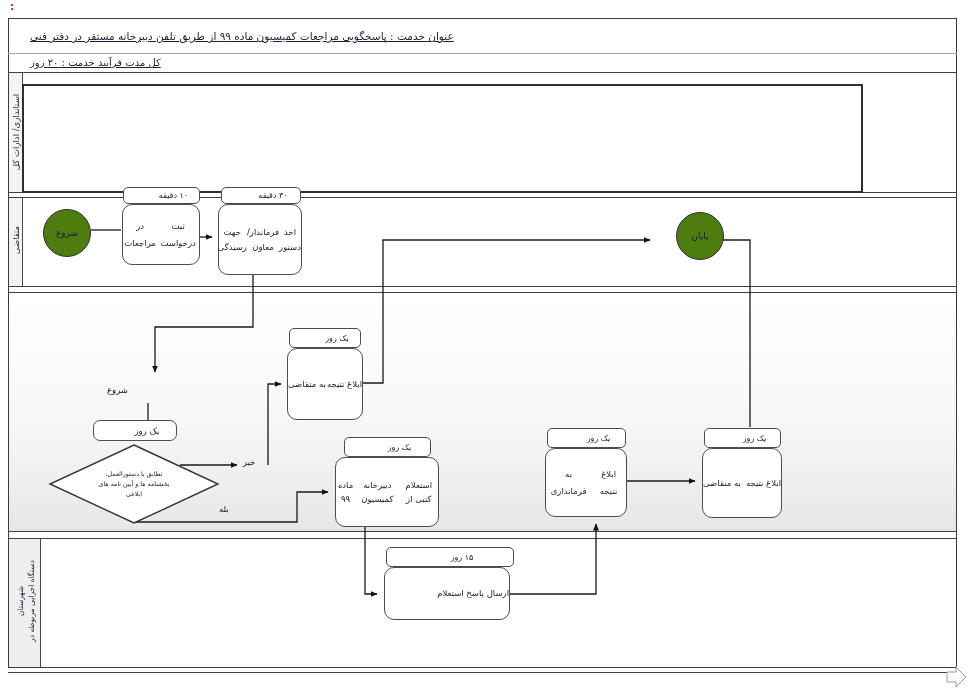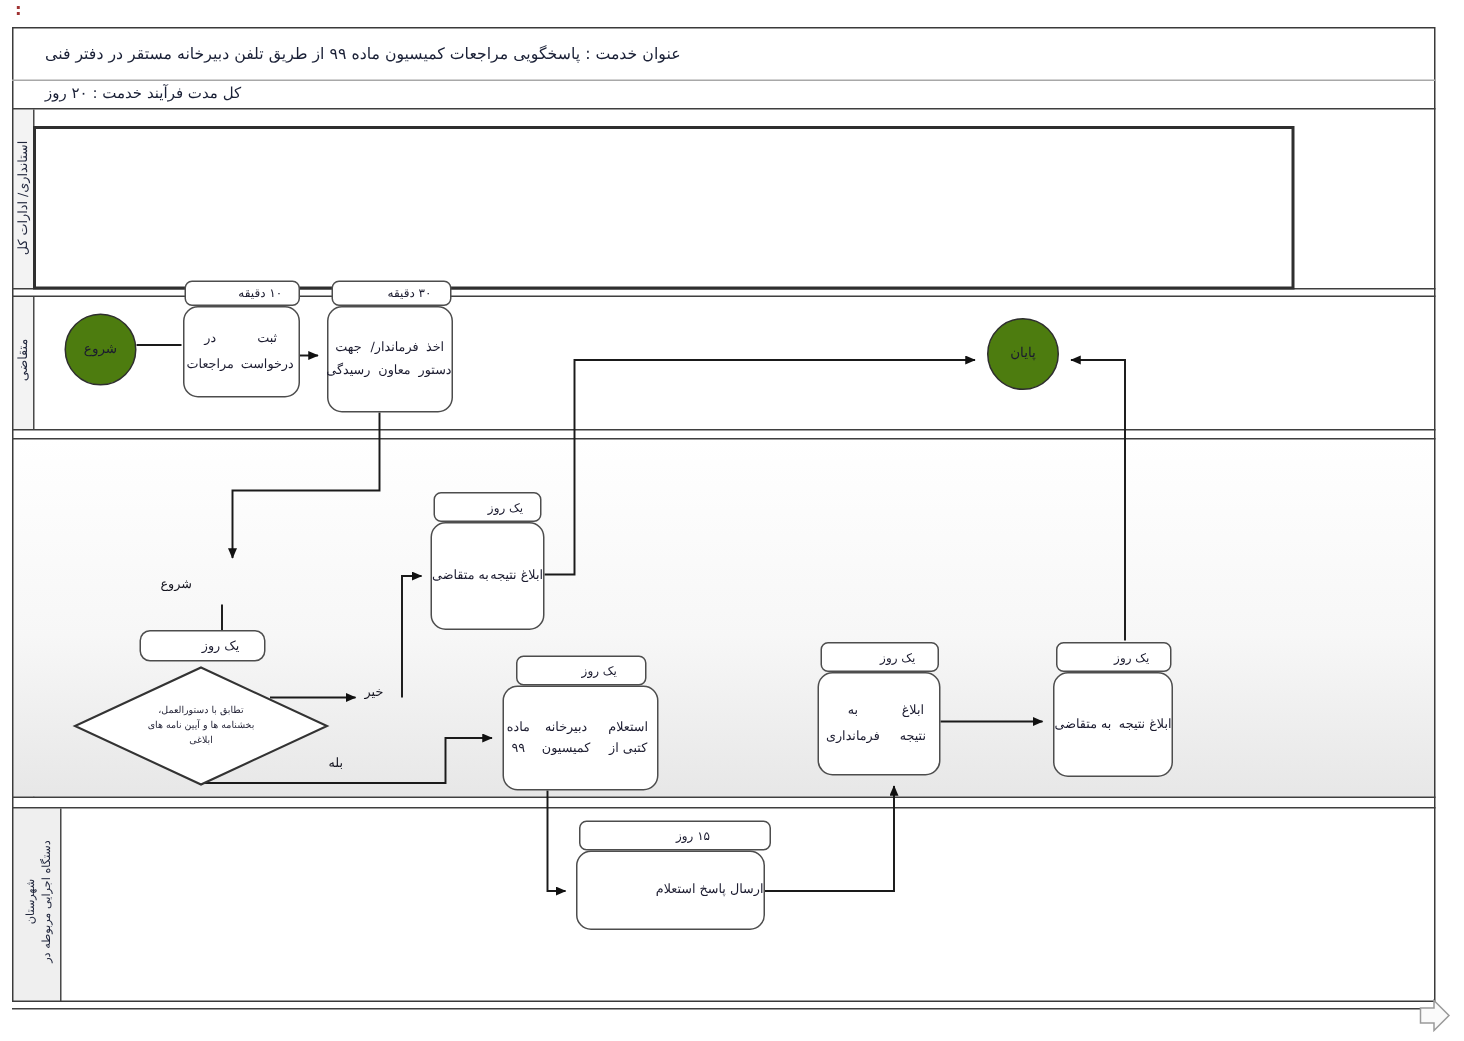--- a/index.html
+++ b/index.html
@@ -33,21 +33,21 @@
   }
   .edge-label{position:absolute;font-size:8.5px;color:#14141f;z-index:7;white-space:nowrap;}
   .diamond-text{
     position:absolute;z-index:7;font-size:6.3px;line-height:1.6;text-align:center;
     display:flex;flex-direction:column;align-items:center;justify-content:center;color:#1b1b2f;
   }
   .inner-rect{position:absolute;border:2px solid #2f2f2f;box-sizing:border-box;z-index:3;}
   #wires{position:absolute;left:0;top:0;z-index:4;}
   .title-row{
     position:absolute;display:flex;align-items:center;justify-content:flex-end;
-    font-size:10.5px;color:#1a2036;
+    font-size:10.5px;color:#1a2036;text-decoration:underline;
   }
   .corner-mark{position:absolute;color:#a03333;font-size:11px;font-weight:bold;z-index:8;}
 </style>
 </head>
 <body>
 
 <div id="canvas">
 
   <div class="corner-mark fa" style="left:10px;top:0px;">:</div>
 
@@ -99,21 +99,21 @@
       <path d="M750 427 V240 H714" marker-end="url(#arr)"></path>
       <path d="M365 527 V594 H377" marker-end="url(#arr)"></path>
       <path d="M510 594 H596 V524" marker-end="url(#arr)"></path>
       <path d="M627 481 H695" marker-end="url(#arr)"></path>
       <polygon points="134,445 218,484 134,523 50,484" fill="#ffffff" stroke="#333333" stroke-width="1.4"></polygon>
       <path d="M947 672 h9 v-5 l10 10 l-10 10 v-5 h-9 z" fill="#fafafa" stroke="#9a9a9a" stroke-width="1"></path>
     </g>
   </svg>
 
   <div class="circle fa" style="left:43px;top:209px;width:48px;height:48px;">شروع</div>
-  <div class="circle fa" style="left:658px;top:212px;width:48px;height:48px;">پایان</div>
+  <div class="circle fa" style="left:676px;top:212px;width:48px;height:48px;">پایان</div>
 
   <div class="tab fa" style="left:123px;top:187px;width:77px;height:17px;">۱۰ دقیقه</div>
   <div class="node fa" style="left:122px;top:204px;width:78px;height:61px;">
     <div>ثبت درخواست</div>
     <div>در مراجعات</div>
   </div>
 
   <div class="tab fa" style="left:221px;top:187px;width:80px;height:17px;">۳۰ دقیقه</div>
   <div class="node fa" style="left:218px;top:204px;width:84px;height:71px;line-height:1.7;">
     <div>اخذ دستور</div>

